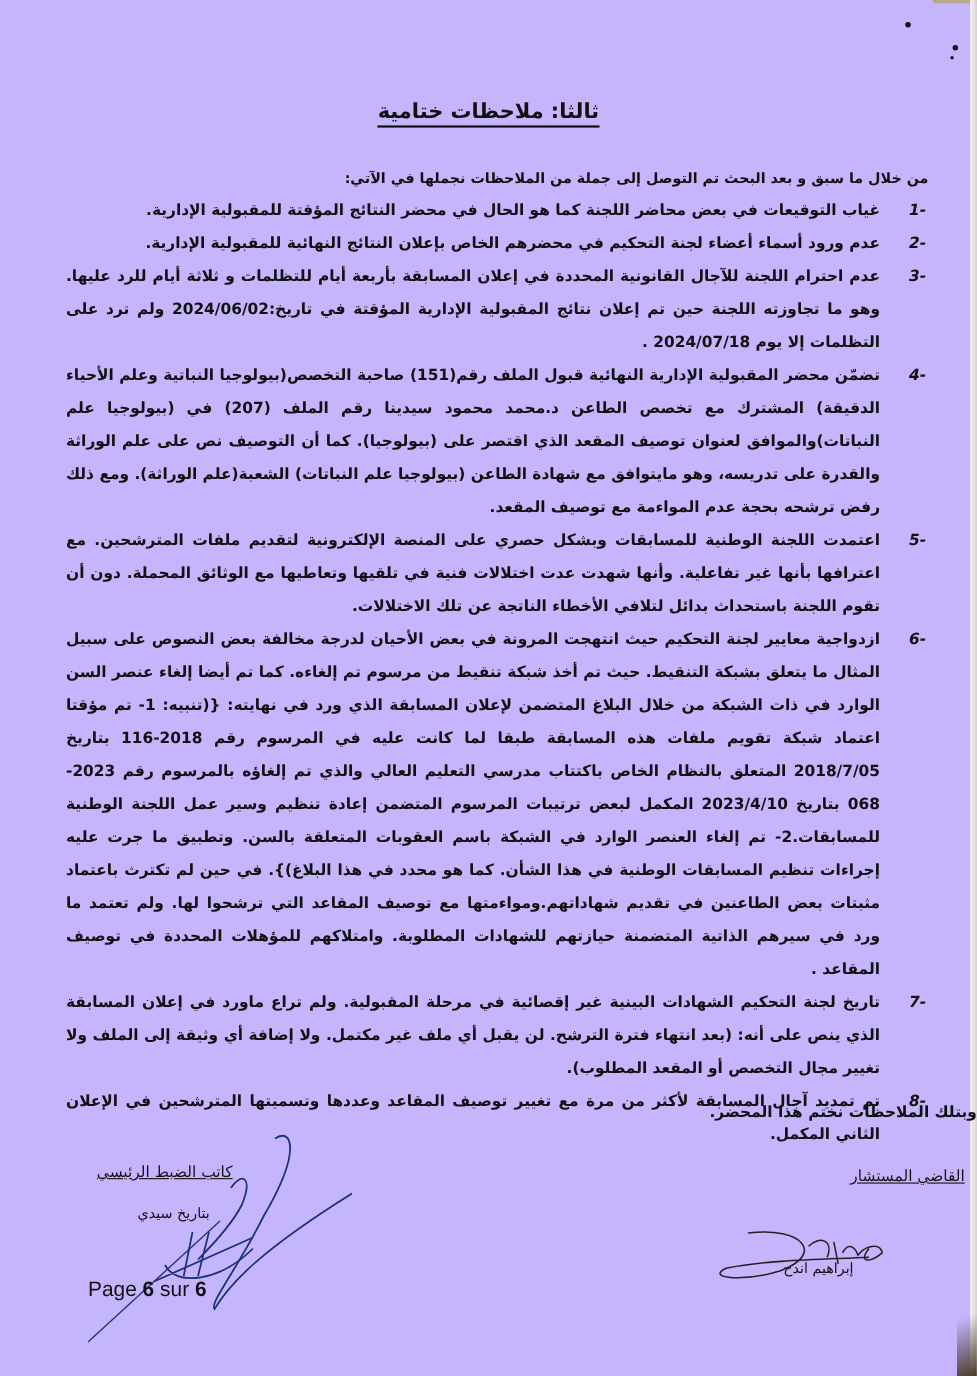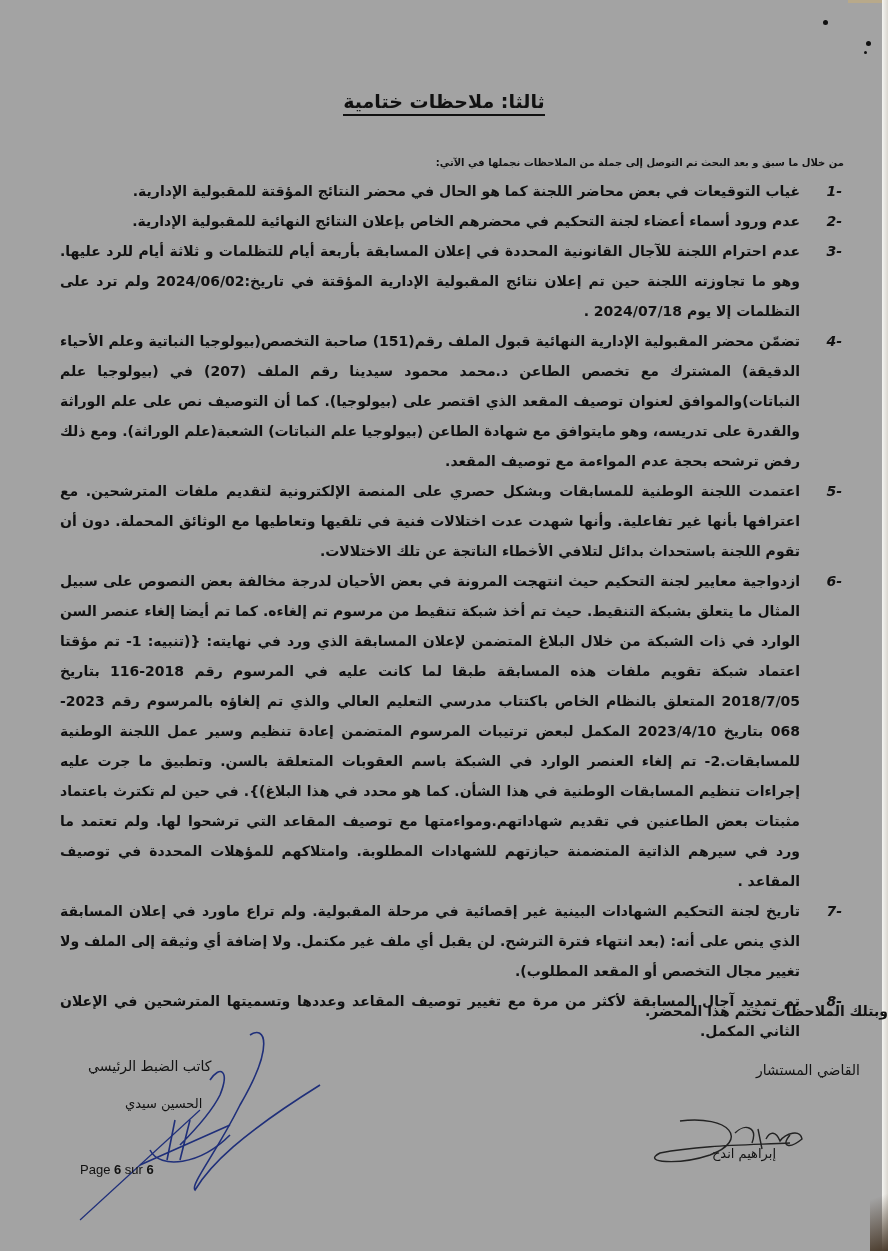--- a/index.html
+++ b/index.html
@@ -3,54 +3,54 @@
 <meta charset="utf-8">
 <style>
   html, body { margin: 0; padding: 0; }
   body {
     width: 888px; height: 1251px; overflow: hidden;
     background: #ffffff;
     font-family: "DejaVu Sans", sans-serif;
     color: #111111;
     position: relative;
   }
-  .page { position: absolute; inset: 0; background: #a3a3a3; }
+  .page { position: absolute; inset: 0; background: #c4b5fd; }
   .right-edge { position: absolute; top: 0; right: 0; width: 6px; height: 1251px;
     background: linear-gradient(to right, #f5f5f2, #d9d6cf); }
   .corner-shadow { position: absolute; right: 0; bottom: 0; width: 18px; height: 90px;
     background: linear-gradient(160deg, transparent 40%, #4a3b2c 100%); }
   .top-strip { position: absolute; top: 0; right: 0; width: 40px; height: 3px; background: #b8a98a; }
   .dot { position: absolute; background: #111; border-radius: 50%; }
 
   .title {
     position: absolute; top: 90px; left: 0; right: 0; text-align: center;
     font-size: 19px; font-weight: bold; direction: rtl;
   }
   .title span { border-bottom: 2px solid #111; padding-bottom: 2px; }
 
   .intro {
     position: absolute; top: 152px; right: 44px; left: 60px;
-    direction: rtl; font-size: 10px; font-weight: bold; line-height: 22px;
+    direction: rtl; font-size: 13px; font-weight: bold; line-height: 22px;
   }
 
   .items { position: absolute; top: 176px; right: 44px; left: 60px; direction: rtl; }
   .item {
     display: flex; direction: rtl; font-size: 14px; font-weight: bold;
     line-height: 30px; margin: 0;
   }
   .item .num { width: 42px; flex: none; font-style: italic; text-align: right; padding-right: 2px; }
   .item .txt { flex: 1; text-align: justify; text-align-last: right; }
 
   .closing {
     position: absolute; top: 1003px; left: 0; right: 0; text-align: right;
     direction: rtl; font-size: 14px; font-weight: bold;
   }
-  .sig-label { position: absolute; direction: rtl; font-size: 14px; font-family: "DejaVu Sans", sans-serif; }
+  .sig-label { position: absolute; direction: rtl; font-size: 14px; font-family: "DejaVu Sans", sans-serif; text-decoration: underline; }
   .sig-name { position: absolute; direction: rtl; font-size: 13px; }
-  .footer { position: absolute; top: 1162px; left: 80px; font-size: 13px; font-family: "Liberation Sans", sans-serif; }
+  .footer { position: absolute; top: 1162px; left: 80px; font-size: 19px; font-family: "Liberation Sans", sans-serif; }
   .footer b { font-weight: bold; }
   svg.sig { position: absolute; overflow: visible; }
 </style>
 </head>
 <body>
 
 <div class="page">
   <div class="top-strip"></div>
   <div class="right-edge"></div>
   <div class="corner-shadow"></div>
@@ -92,29 +92,29 @@
         <span class="txt">تاريخ لجنة التحكيم الشهادات البينية غير إقصائية في مرحلة المقبولية. ولم تراع ماورد في إعلان المسابقة الذي ينص على أنه: (بعد انتهاء فترة الترشح. لن يقبل أي ملف غير مكتمل. ولا إضافة أي وثيقة إلى الملف ولا تغيير مجال التخصص أو المقعد المطلوب).</span>
       </div>
     <div class="item">
         <span class="num">-8</span>
         <span class="txt">تم تمديد آجال المسابقة لأكثر من مرة مع تغيير توصيف المقاعد وعددها وتسميتها المترشحين في الإعلان الثاني المكمل.</span>
       </div>
   </div>
 
   <div class="closing">وبتلك الملاحظات نختم هذا المحضر.</div>
 
-  <div class="sig-label" style="right:28px;top:1062px;">القاضي المستشار</div>
+  <div class="sig-label" style="right:11px;top:1062px;">القاضي المستشار</div>
   <div class="sig-name" style="right:112px;top:1102px;margin-top:44px;">إبراهيم اندح</div>
   <svg class="sig" style="left:640px;top:1115px;" width="180" height="60">
     <path d="M40 6 C90 0, 110 25, 70 40 C40 50, 0 48, 20 38 C60 30, 110 30, 150 28" stroke="#222" stroke-width="1.4" fill="none"></path>
     <path d="M95 18 C105 8, 118 12, 112 28 M118 14 l4 20 M126 24 C130 16, 136 16, 140 26 C146 18, 160 14, 162 24 C150 34, 140 32, 150 20" stroke="#222" stroke-width="1.4" fill="none"></path>
   </svg>
 
   <div class="sig-label" style="left:88px;top:1058px;">كاتب الضبط الرئيسي</div>
-  <div class="sig-name" style="left:125px;top:1096px;">الحسين سيدي</div>
+  <div class="sig-name" style="left:125px;top:1096px;">بتاريخ سيدي</div>
   <svg class="sig" style="left:80px;top:1025px;" width="240" height="200">
     <path d="M170 10 C185 0, 195 20, 160 80 C135 130, 110 160, 115 165 C130 140, 160 110, 240 60" stroke="#1f2f7a" stroke-width="1.6" fill="none"></path>
     <path d="M130 55 C140 40, 150 45, 140 70 C130 90, 110 110, 100 120 M95 95 l-8 40 M110 95 l-10 40 M70 125 C80 145, 120 140, 150 110 M60 140 l90 -40" stroke="#1f2f7a" stroke-width="1.6" fill="none"></path>
     <path d="M0 195 L120 85" stroke="#1f2f7a" stroke-width="1.2" fill="none"></path>
   </svg>
 
   <div class="footer">
     <span>Page</span>
     <b>6</b>
     <span>sur</span>

